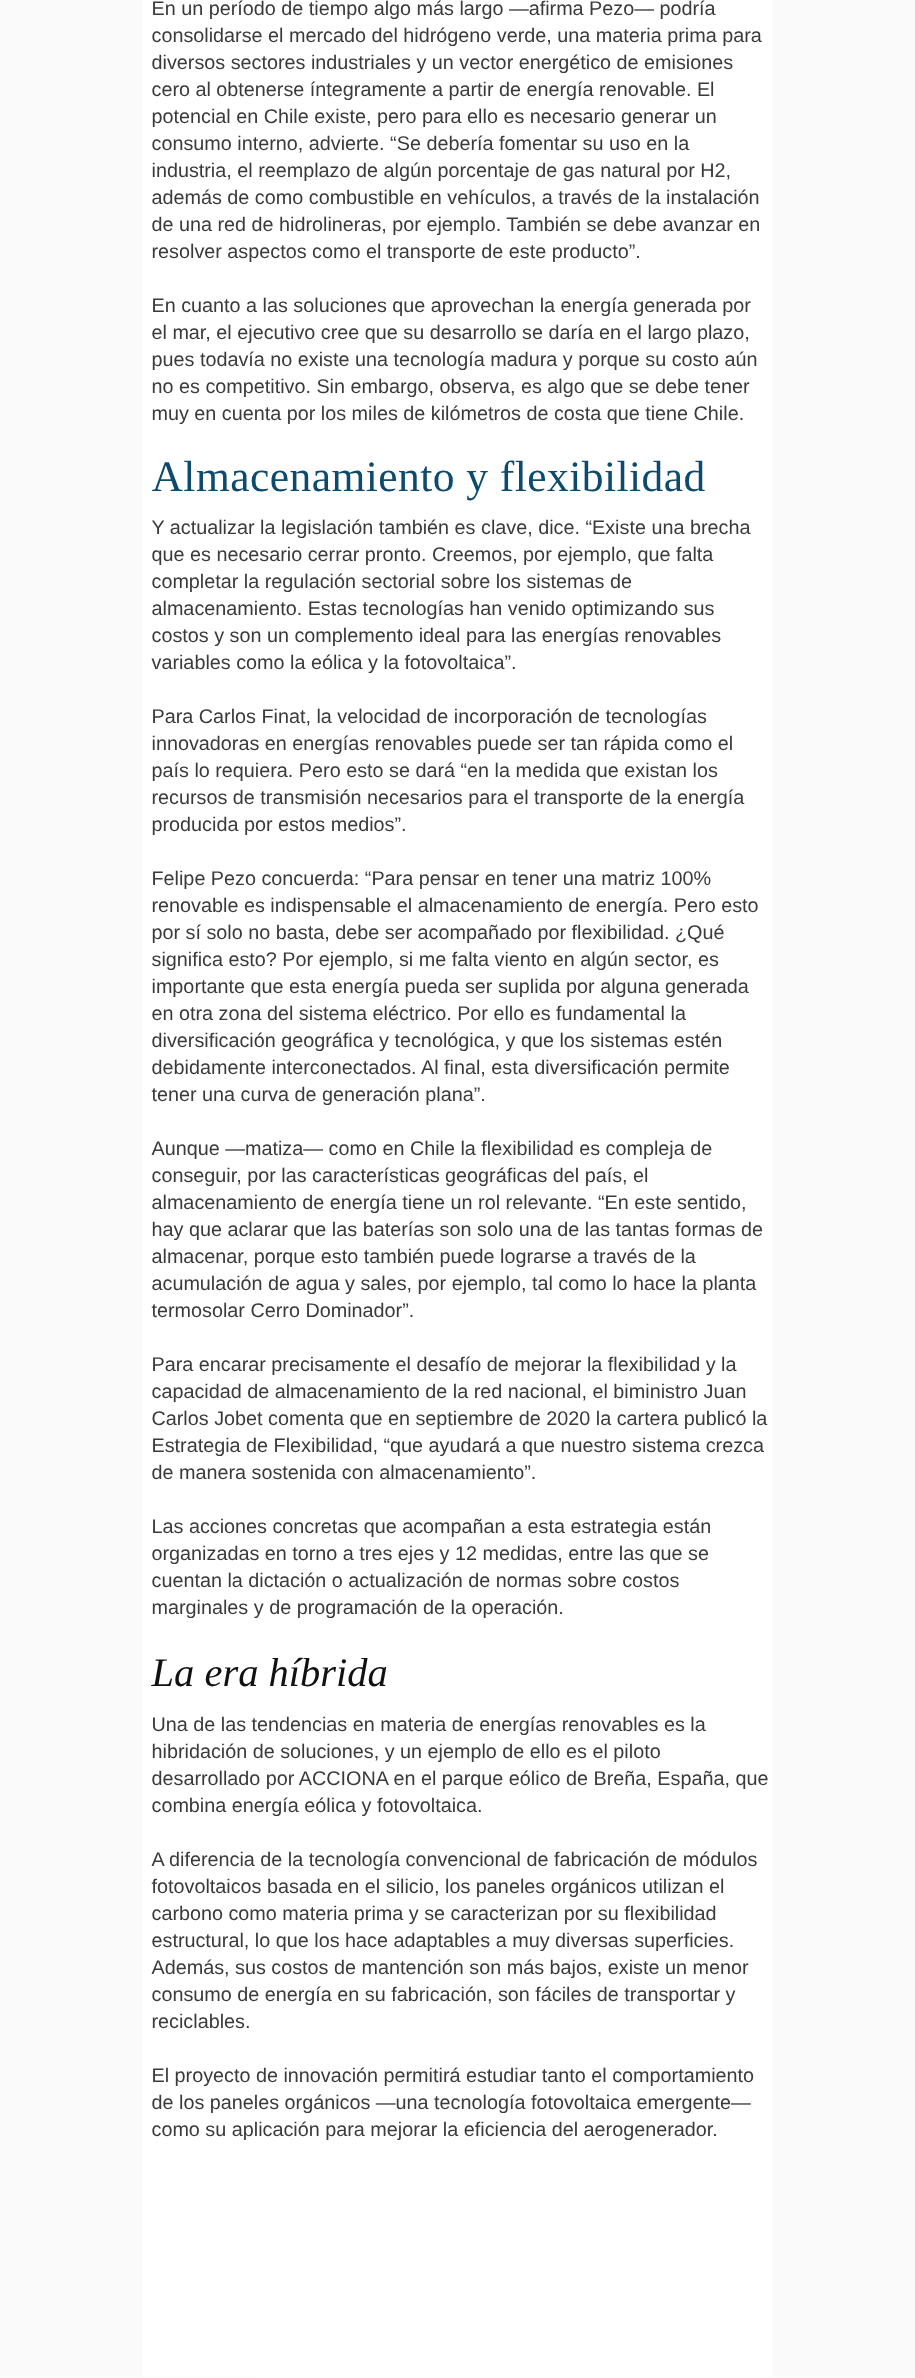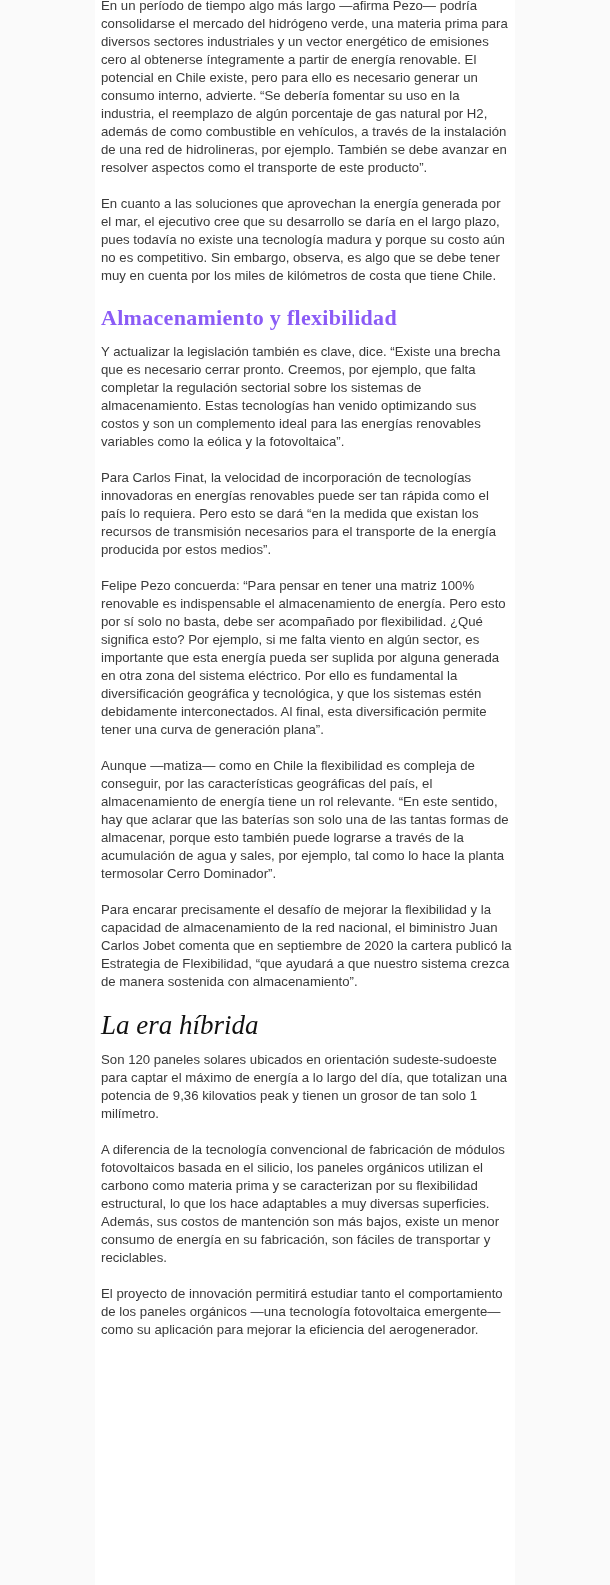--- a/index.html
+++ b/index.html
@@ -26,24 +26,24 @@
   }
   p {
     font-family: "Liberation Sans", sans-serif;
     font-size: 13.2px;
     line-height: 18px;
     color: #3a3a3a;
     margin: 0 0 18px 0;
   }
   h2.section-bold {
     font-family: "Liberation Serif", serif;
-    font-weight: bold;
-    font-size: 22px;
+    font-weight: normal;
+    font-size: 29px;
     line-height: 30px;
-    color: #8b5cf6;
+    color: #0c4a6e;
     margin: 2px 0 10px 0;
     letter-spacing: 0.3px;
   }
   h2.section-italic {
     font-family: "Liberation Serif", serif;
     font-style: italic;
     font-weight: normal;
     font-size: 27px;
     line-height: 32px;
     color: #111111;
@@ -59,19 +59,20 @@
   <p>En un período de tiempo algo más largo —afirma Pezo— podría consolidarse el mercado del hidrógeno verde, una materia prima para diversos sectores industriales y un vector energético de emisiones cero al obtenerse íntegramente a partir de energía renovable. El potencial en Chile existe, pero para ello es necesario generar un consumo interno, advierte. “Se debería fomentar su uso en la industria, el reemplazo de algún porcentaje de gas natural por H2, además de como combustible en vehículos, a través de la instalación de una red de hidrolineras, por ejemplo. También se debe avanzar en resolver aspectos como el transporte de este producto”.</p>
   <p>En cuanto a las soluciones que aprovechan la energía generada por el mar, el ejecutivo cree que su desarrollo se daría en el largo plazo, pues todavía no existe una tecnología madura y porque su costo aún no es competitivo. Sin embargo, observa, es algo que se debe tener muy en cuenta por los miles de kilómetros de costa que tiene Chile.</p>
 
   <h2 class="section-bold">Almacenamiento y flexibilidad</h2>
 
   <p>Y actualizar la legislación también es clave, dice. “Existe una brecha que es necesario cerrar pronto. Creemos, por ejemplo, que falta completar la regulación sectorial sobre los sistemas de almacenamiento. Estas tecnologías han venido optimizando sus costos y son un complemento ideal para las energías renovables variables como la eólica y la fotovoltaica”.</p>
   <p>Para Carlos Finat, la velocidad de incorporación de tecnologías innovadoras en energías renovables puede ser tan rápida como el país lo requiera. Pero esto se dará “en la medida que existan los recursos de transmisión necesarios para el transporte de la energía producida por estos medios”.</p>
   <p>Felipe Pezo concuerda: “Para pensar en tener una matriz 100% renovable es indispensable el almacenamiento de energía. Pero esto por sí solo no basta, debe ser acompañado por flexibilidad. ¿Qué significa esto? Por ejemplo, si me falta viento en algún sector, es importante que esta energía pueda ser suplida por alguna generada en otra zona del sistema eléctrico. Por ello es fundamental la diversificación geográfica y tecnológica, y que los sistemas estén debidamente interconectados. Al final, esta diversificación permite tener una curva de generación plana”.</p>
   <p>Aunque —matiza— como en Chile la flexibilidad es compleja de conseguir, por las características geográficas del país, el almacenamiento de energía tiene un rol relevante. “En este sentido, hay que aclarar que las baterías son solo una de las tantas formas de almacenar, porque esto también puede lograrse a través de la acumulación de agua y sales, por ejemplo, tal como lo hace la planta termosolar Cerro Dominador”.</p>
   <p>Para encarar precisamente el desafío de mejorar la flexibilidad y la capacidad de almacenamiento de la red nacional, el biministro Juan Carlos Jobet comenta que en septiembre de 2020 la cartera publicó la Estrategia de Flexibilidad, “que ayudará a que nuestro sistema crezca de manera sostenida con almacenamiento”.</p>
+  <p>Las acciones concretas que acompañan a esta estrategia están organizadas en torno a tres ejes y 12 medidas, entre las que se cuentan la dictación o actualización de normas sobre costos marginales y de programación de la operación.</p>
 
   <h2 class="section-italic">La era híbrida</h2>
 
-  <p>Son 120 paneles solares ubicados en orientación sudeste-sudoeste para captar el máximo de energía a lo largo del día, que totalizan una potencia de 9,36 kilovatios peak y tienen un grosor de tan solo 1 milímetro.</p>
+  <p>Una de las tendencias en materia de energías renovables es la hibridación de soluciones, y un ejemplo de ello es el piloto desarrollado por ACCIONA en el parque eólico de Breña, España, que combina energía eólica y fotovoltaica.</p>
   <p>A diferencia de la tecnología convencional de fabricación de módulos fotovoltaicos basada en el silicio, los paneles orgánicos utilizan el carbono como materia prima y se caracterizan por su flexibilidad estructural, lo que los hace adaptables a muy diversas superficies. Además, sus costos de mantención son más bajos, existe un menor consumo de energía en su fabricación, son fáciles de transportar y reciclables.</p>
   <p>El proyecto de innovación permitirá estudiar tanto el comportamiento de los paneles orgánicos —una tecnología fotovoltaica emergente— como su aplicación para mejorar la eficiencia del aerogenerador.</p>
 </article>
 
 </body></html>

